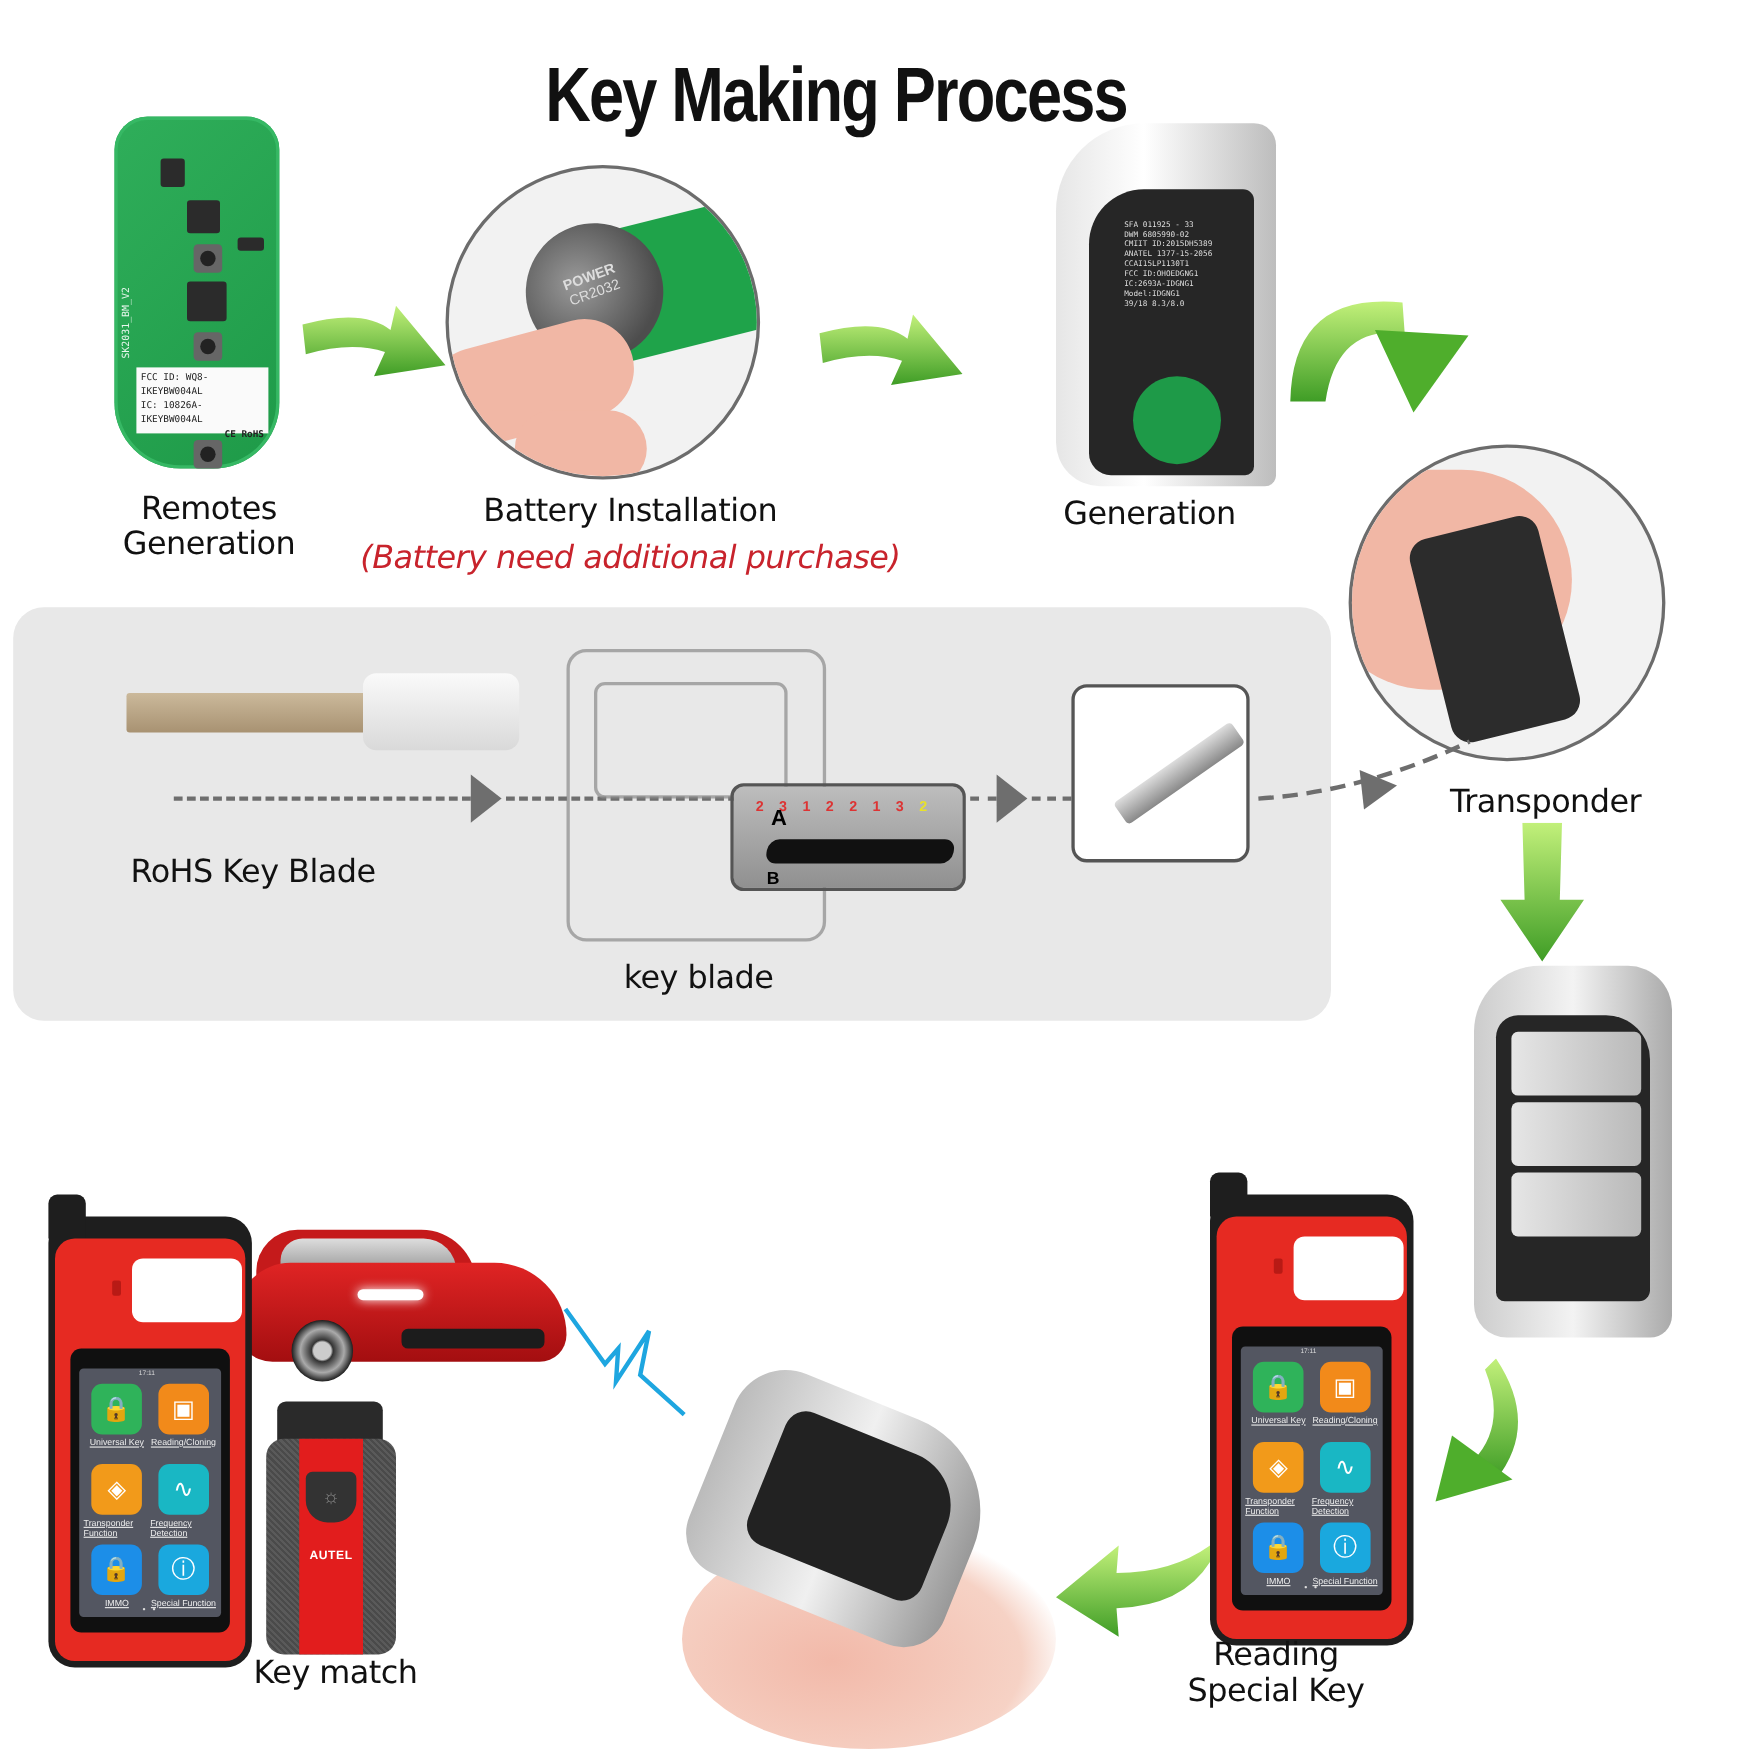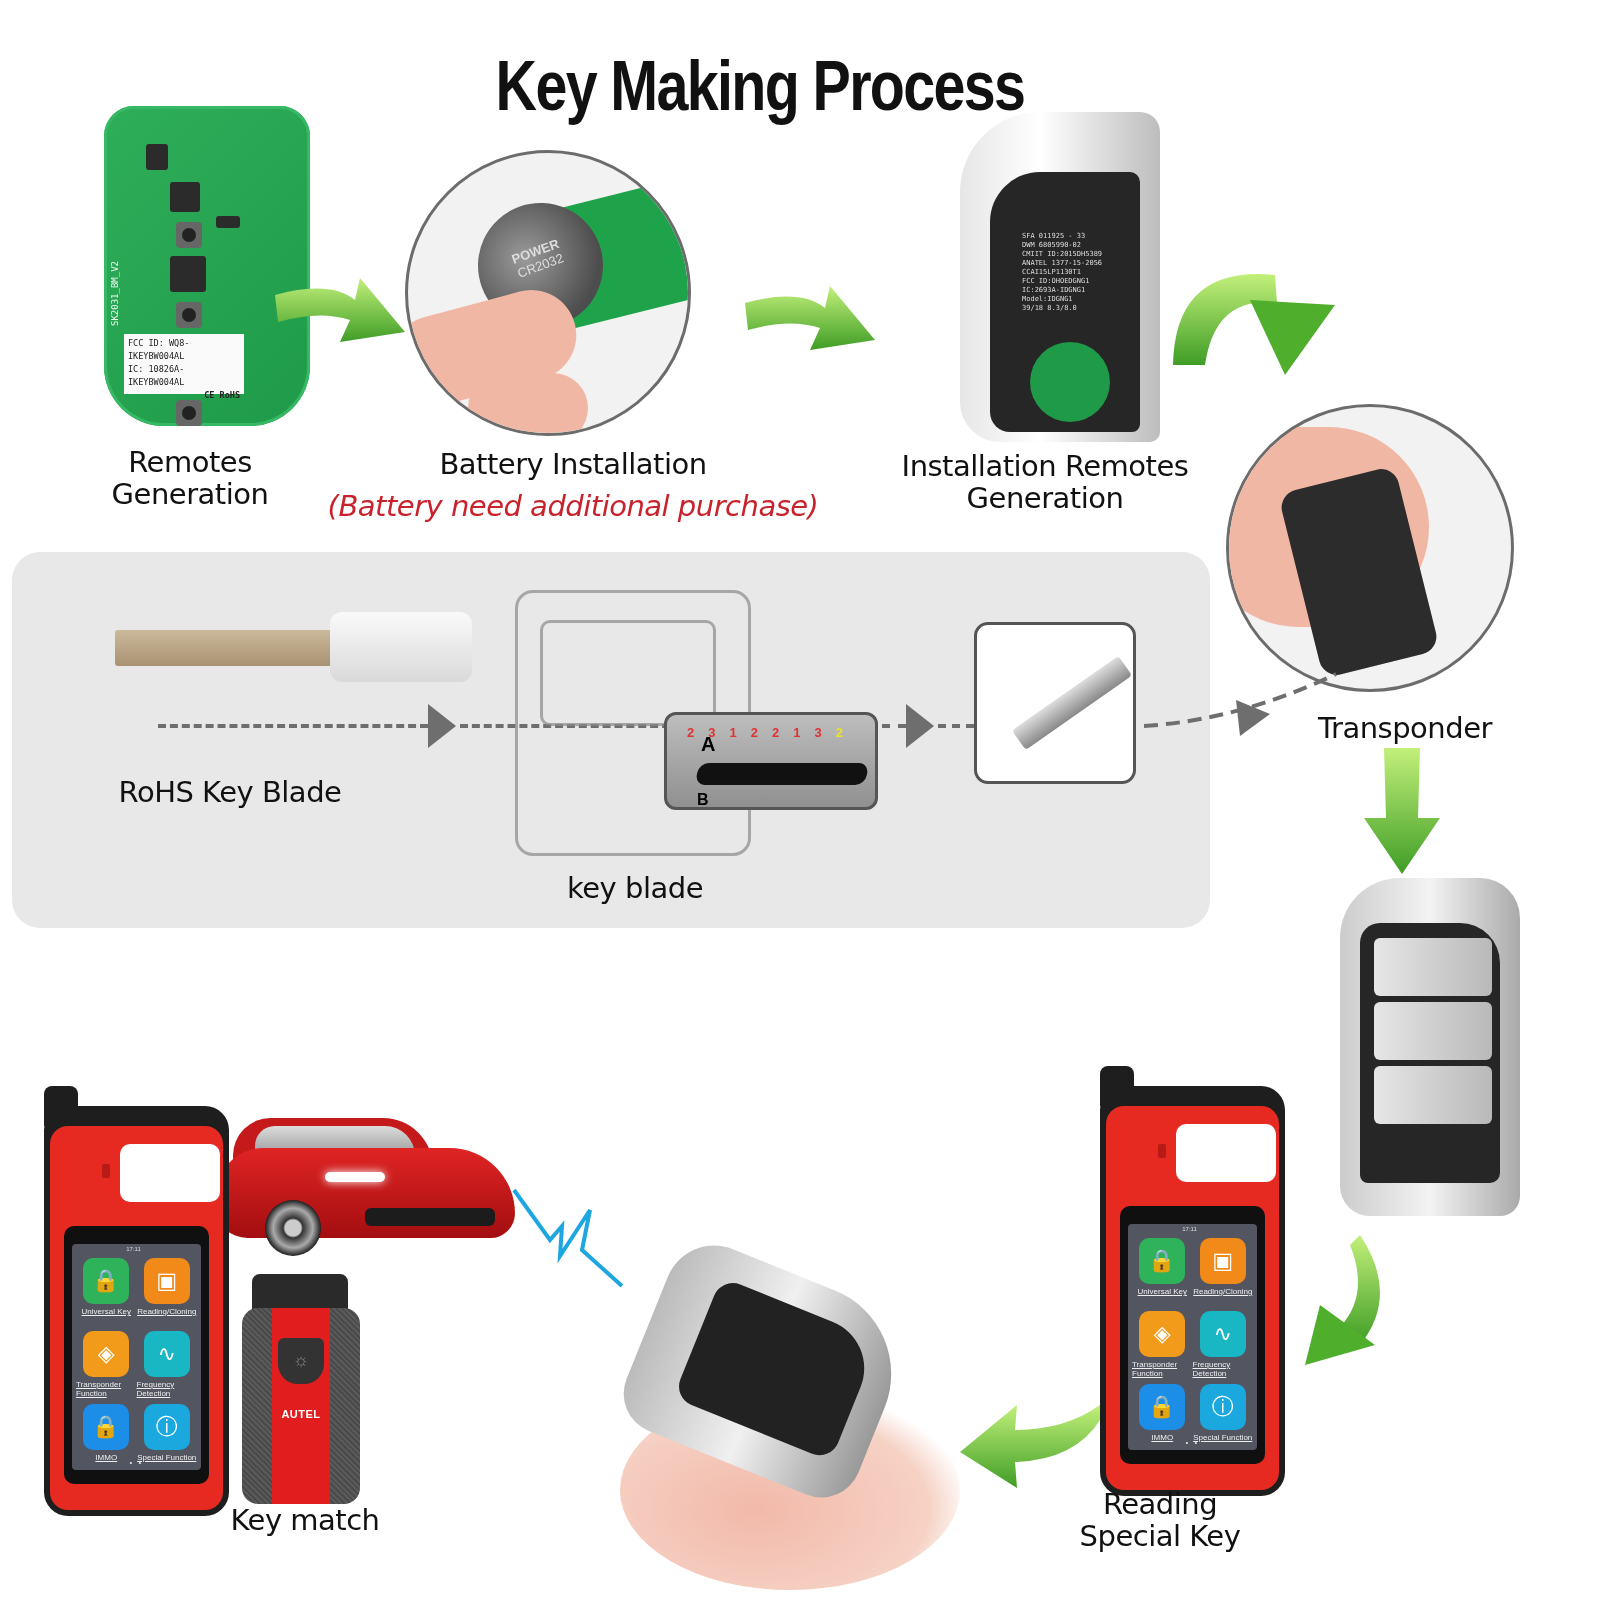--- a/index.html
+++ b/index.html
@@ -19,21 +19,21 @@
   }
   .label {
     font-family: "DejaVu Sans", sans-serif;
     font-size: 29px; line-height: 32px; text-align: center; color: #111;
     letter-spacing: -0.5px;
   }
   .label-red { color: #c8232c; }
 
   
   .pcb {
-    left: 104px; top: 106px; width: 206px; height: 320px;
+    left: 104px; top: 106px; width: 150px; height: 320px;
     background: linear-gradient(135deg,#2fae5a,#1e9a48);
     border-radius: 30px 30px 60px 60px;
     box-shadow: inset 0 0 0 3px #36b864;
   }
   .pcb .chip { position: absolute; background: #2b2b2b; border-radius: 3px; }
   .pcb .btn { position: absolute; width: 26px; height: 26px; background:#666; border-radius:4px; }
   .pcb .btn::after { content:""; position:absolute; left:6px; top:6px; width:14px; height:14px; border-radius:50%; background:#222; }
   .pcb .sticker {
     position:absolute; left:20px; top:228px; width:120px; height:60px; background:#fafafa;
     font-family:"DejaVu Sans Mono", monospace; font-size:8.5px; line-height:13px; color:#222; padding:3px 4px; box-sizing:border-box;
@@ -65,21 +65,21 @@
 
   
   .shell {
     left: 960px; top: 112px; width: 200px; height: 330px;
     background: linear-gradient(90deg,#e6e6e6,#fff 40%,#bdbdbd);
     border-radius: 80px 20px 10px 40px;
   }
   .shell-inner {
     position:absolute; left:30px; top:60px; width:150px; height:260px; background:#262626;
     border-radius: 50px 10px 8px 20px;
-    color:#ddd; font-family:"DejaVu Sans Mono", monospace; font-size:7px; line-height:9px; padding:60px 10px 0 32px; box-sizing:border-box;
+    color:#ddd; font-family:"DejaVu Sans Mono", monospace; font-size:7px; line-height:9px; padding:28px 10px 0 32px; box-sizing:border-box;
   }
   .shell-inner .pcbw { position:absolute; left:40px; top:170px; width:80px; height:80px; border-radius:50%; background:#1e9a48; }
 
   
   .panel {
     left: 12px; top: 552px; width: 1198px; height: 376px;
     background: #e8e8e8; border-radius: 28px;
   }
   .dash { border-top: 4px dashed #6e6e6e; height: 0; }
   .chev { width: 0; height: 0; border-top: 22px solid transparent; border-bottom: 22px solid transparent; border-left: 28px solid #6e6e6e; }
@@ -211,21 +211,20 @@
     <div>ANATEL 1377-15-2056</div>
     <div>CCAI15LP1130T1</div>
     <div>FCC ID:OHOEDGNG1</div>
     <div>IC:2693A-IDGNG1</div>
     <div>Model:IDGNG1</div>
     <div>39/18 8.3/8.0</div>
     <div class="pcbw"></div>
   </div>
 </div>
 <div class="abs label" style="left:880px;top:450px;width:330px;">
-  <div>Installation Remotes</div>
   <div>Generation</div>
 </div>
 
 <svg class="abs" style="left:1165px;top:255px;" width="180" height="130">
   <path d="M8 110 Q10 10 110 20 L112 48 Q50 40 40 110 Z" fill="url(#g1)"></path>
   <path d="M85 45 L170 50 L120 120 Z" fill="#4fae2c"></path>
 </svg>
 
 <div class="abs circle install-circle">
   <div class="finger" style="left:-30px;top:20px;width:230px;height:200px;border-radius:100px;"></div>

